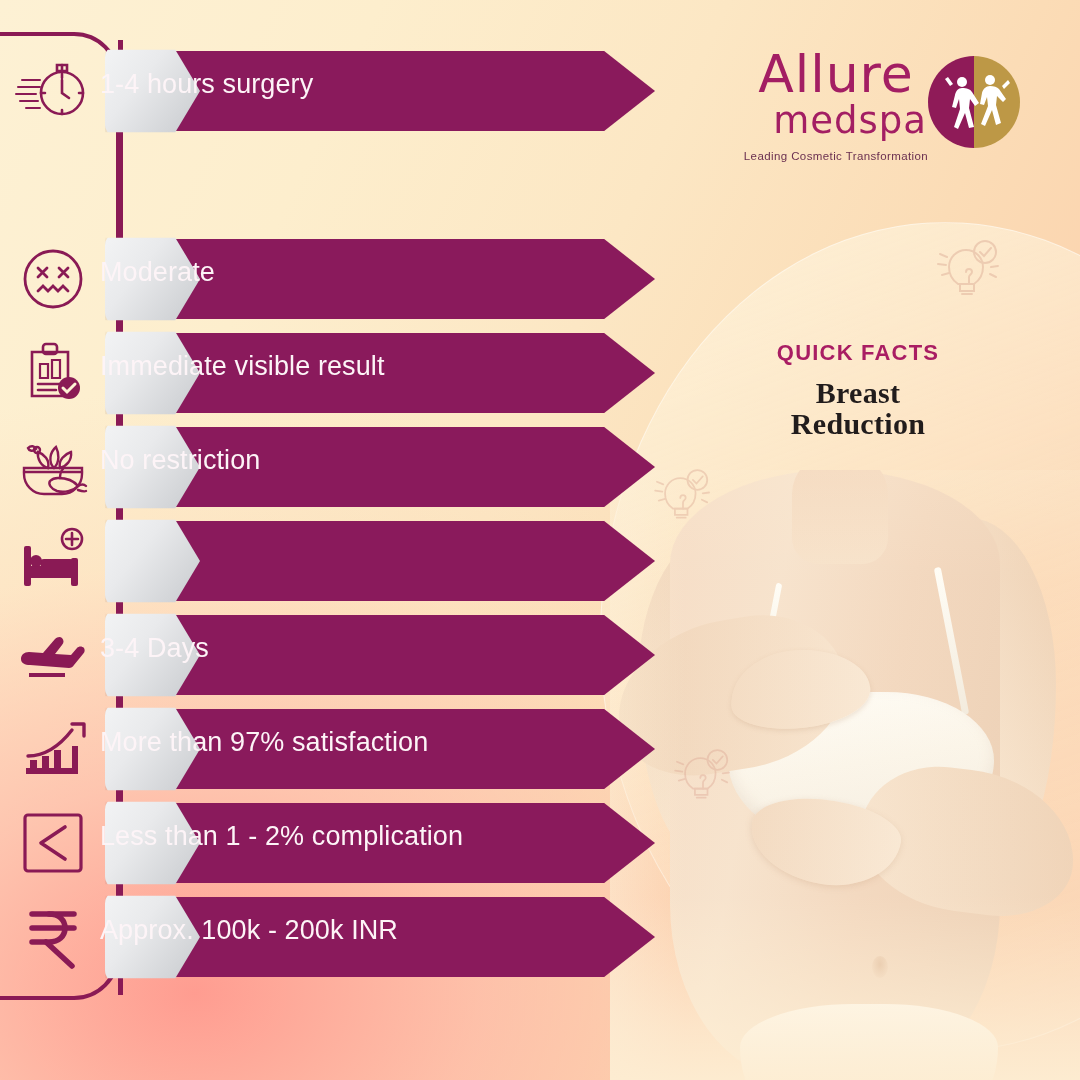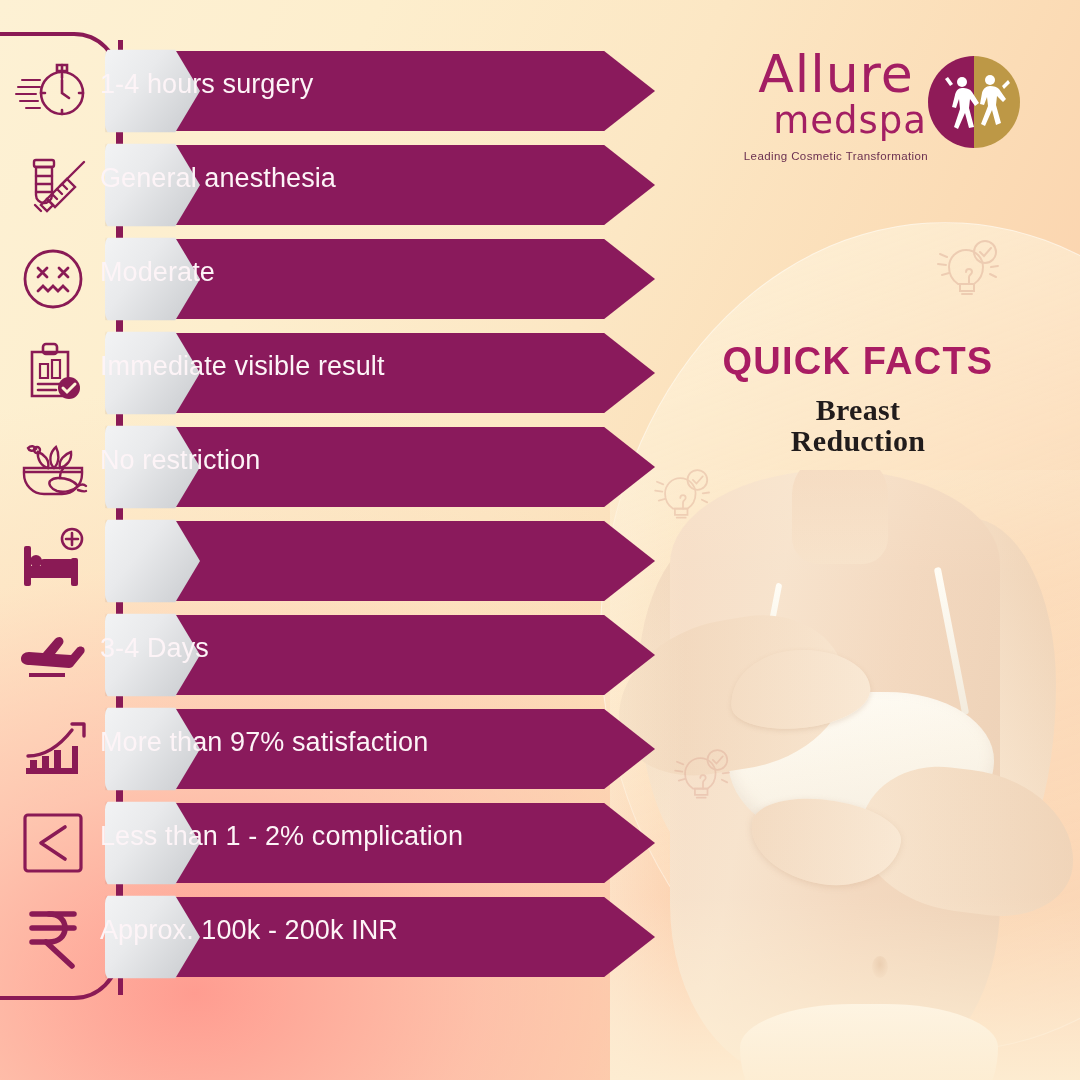--- a/index.html
+++ b/index.html
@@ -138,21 +138,21 @@
     position:absolute; left:192px; top:8px; width:92px; height:92px; border-radius:50%;
     overflow:hidden;
     background:linear-gradient(90deg,#8f1b58 0%,#8f1b58 50%,#bd9846 50%,#bd9846 100%);
   }
   .logo-mark svg{ position:absolute; left:0; top:0; }
 
   
   .qf-head{ position:absolute; left:658px; top:340px; width:400px; text-align:center; }
   .qf-kicker{
     font-family:"Liberation Sans", sans-serif;
-    font-weight:bold; font-size:38px; letter-spacing:1.2px; color:#a91d63;
+    font-weight:bold; font-size:22px; letter-spacing:1.2px; color:#a91d63;
   }
   .qf-title{
     font-family:"Liberation Serif", serif;
     font-weight:bold; font-size:30px; line-height:1.02; color:#211c1c; margin-top:12px;
     letter-spacing:0.3px;
   }
 
   
   .bulb{ position:absolute; opacity:0.42; pointer-events:none; }
   .bulb-1{ left:930px; top:232px; }
@@ -299,39 +299,20 @@
         <path d="M48 22v4M69 41h-4M48 62v-4M27 41h4"></path>
         <path d="M8 28h18M4 35h22M2 42h20M6 49h18M12 56h14" stroke-width="2"></path>
       </g>
         </svg>
     </div>
     <div class="bar"></div>
     <div class="badge"></div>
     <div class="bar-label">1-4 hours surgery</div>
   </div>
 
-  <div class="row" style="top:138px">
-    <div class="icon-cell">
-      <svg width="78" height="78" viewBox="0 0 78 78">
-          <g fill="none" stroke="#8a1a55" stroke-width="2.4" stroke-linecap="round">
-        <rect x="20" y="14" width="20" height="7" rx="2"></rect>
-        <path d="M22 21h16v28a8 8 0 0 1-8 8h0a8 8 0 0 1-8-8z"></path>
-        <path d="M22 30h16M22 38h16M22 46h16"></path>
-        <path d="M70 16L46 40"></path>
-        <path d="M33 53l20-20 8 8-20 20z"></path>
-        <path d="M38 48l5 5M43 43l5 5M48 38l5 5"></path>
-        <path d="M33 53l-6 6 6 6 6-6z"></path>
-            <path d="M21 59l6 6"></path>
-      </g>
-        </svg>
-    </div>
-    <div class="bar"></div>
-    <div class="badge"></div>
-    <div class="bar-label">General anesthesia</div>
-  </div>
 
   <div class="row" style="top:232px">
     <div class="icon-cell">
       <svg width="78" height="78" viewBox="0 0 78 78">
           <g fill="none" stroke="#8a1a55" stroke-width="2.8" stroke-linecap="round">
         <circle cx="39" cy="39" r="28"></circle>
         <path d="M24 28l9 9M33 28l-9 9"></path>
         <path d="M45 28l9 9M54 28l-9 9"></path>
         <path d="M24 51l5-5 5 5 5-5 5 5 5-5 5 5"></path>
       </g>

